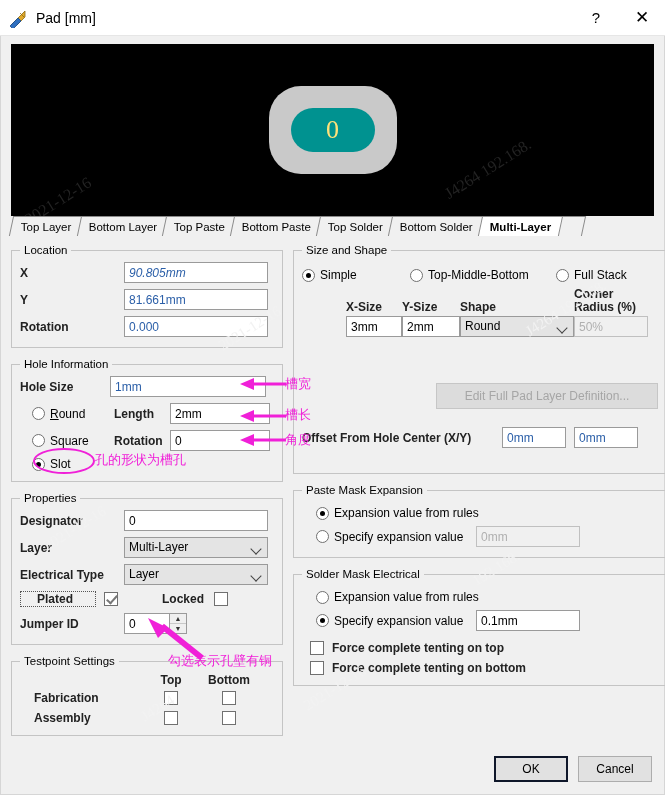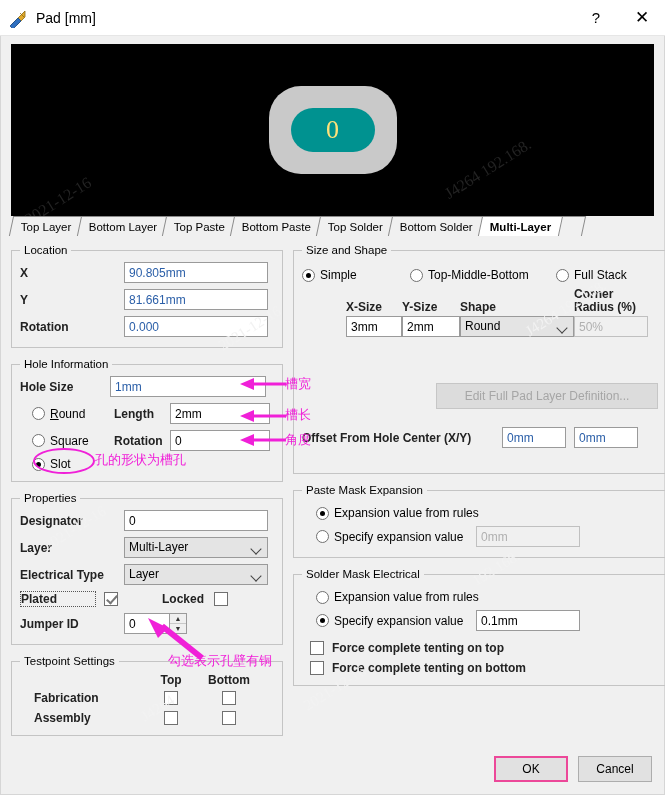--- a/index.html
+++ b/index.html
@@ -226,21 +226,21 @@
 
   button.btn {
     border:1px solid #adadad;
     background:#e1e1e1;
     font-family:"Liberation Sans", sans-serif;
     font-size:12px;
     height:26px;
     cursor:default;
   }
   button.btn.disabled { color:#a6a6a6; background:#dcdcdc; border-color:#c6c6c6; }
-  button.btn.primary { border:2px solid #ec4899; background:#e1e1e1; }
+  button.btn.primary { border:2px solid #0f172a; background:#e1e1e1; }
 
   
   .anno {
     position:absolute;
     color:#f020d8;
     font-size:13px;
     font-family:"DejaVu Sans", sans-serif;
     white-space:nowrap;
     pointer-events:none;
     z-index:40;
@@ -319,21 +319,21 @@
   </div>
 
   <div class="cols">
 
     <div class="col-left">
 
       <fieldset class="group">
         <legend>Location</legend>
         <div class="row">
           <div class="lbl" style="width:104px">X</div>
-          <input class="tf blue" style="width: 144px;" value="90.805mm">
+          <input class="tf blue" style="width: 144px; font-style: italic;" value="90.805mm">
         </div>
         <div class="row">
           <div class="lbl" style="width:104px">Y</div>
           <input class="tf blue" style="width: 144px;" value="81.661mm">
         </div>
         <div class="row" style="margin-bottom:2px">
           <div class="lbl" style="width:104px">Rotation</div>
           <input class="tf blue" style="width: 144px;" value="0.000">
         </div>
       </fieldset>
@@ -388,21 +388,21 @@
 
 
         <div class="row">
           <div class="lbl" style="width:104px">Electrical Type</div>
           <div class="cb-wrap">
             <div class="cb-fake" style="width:144px;line-height:19px">Layer</div>
           </div>
         </div>
 
         <div class="row" style="margin-top:6px">
-          <div class="lbl" style="width:76px;text-align:left;padding-right:6px;border:1px dotted #555">Plated</div>
+          <div class="lbl" style="width:76px;text-align:center;padding-right:6px;border:1px dotted #555">Plated</div>
           <span class="chk on" style="margin-left:8px"></span>
           <div class="lbl" style="margin-left:44px">Locked</div>
           <span class="chk" style="margin-left:10px"></span>
         </div>
 
         <div class="row" style="margin-bottom:2px">
           <div class="lbl" style="width:104px">Jumper ID</div>
           <div class="spin">
             <input class="tf" style="width: 46px;" value="0">
             <div class="btns">

